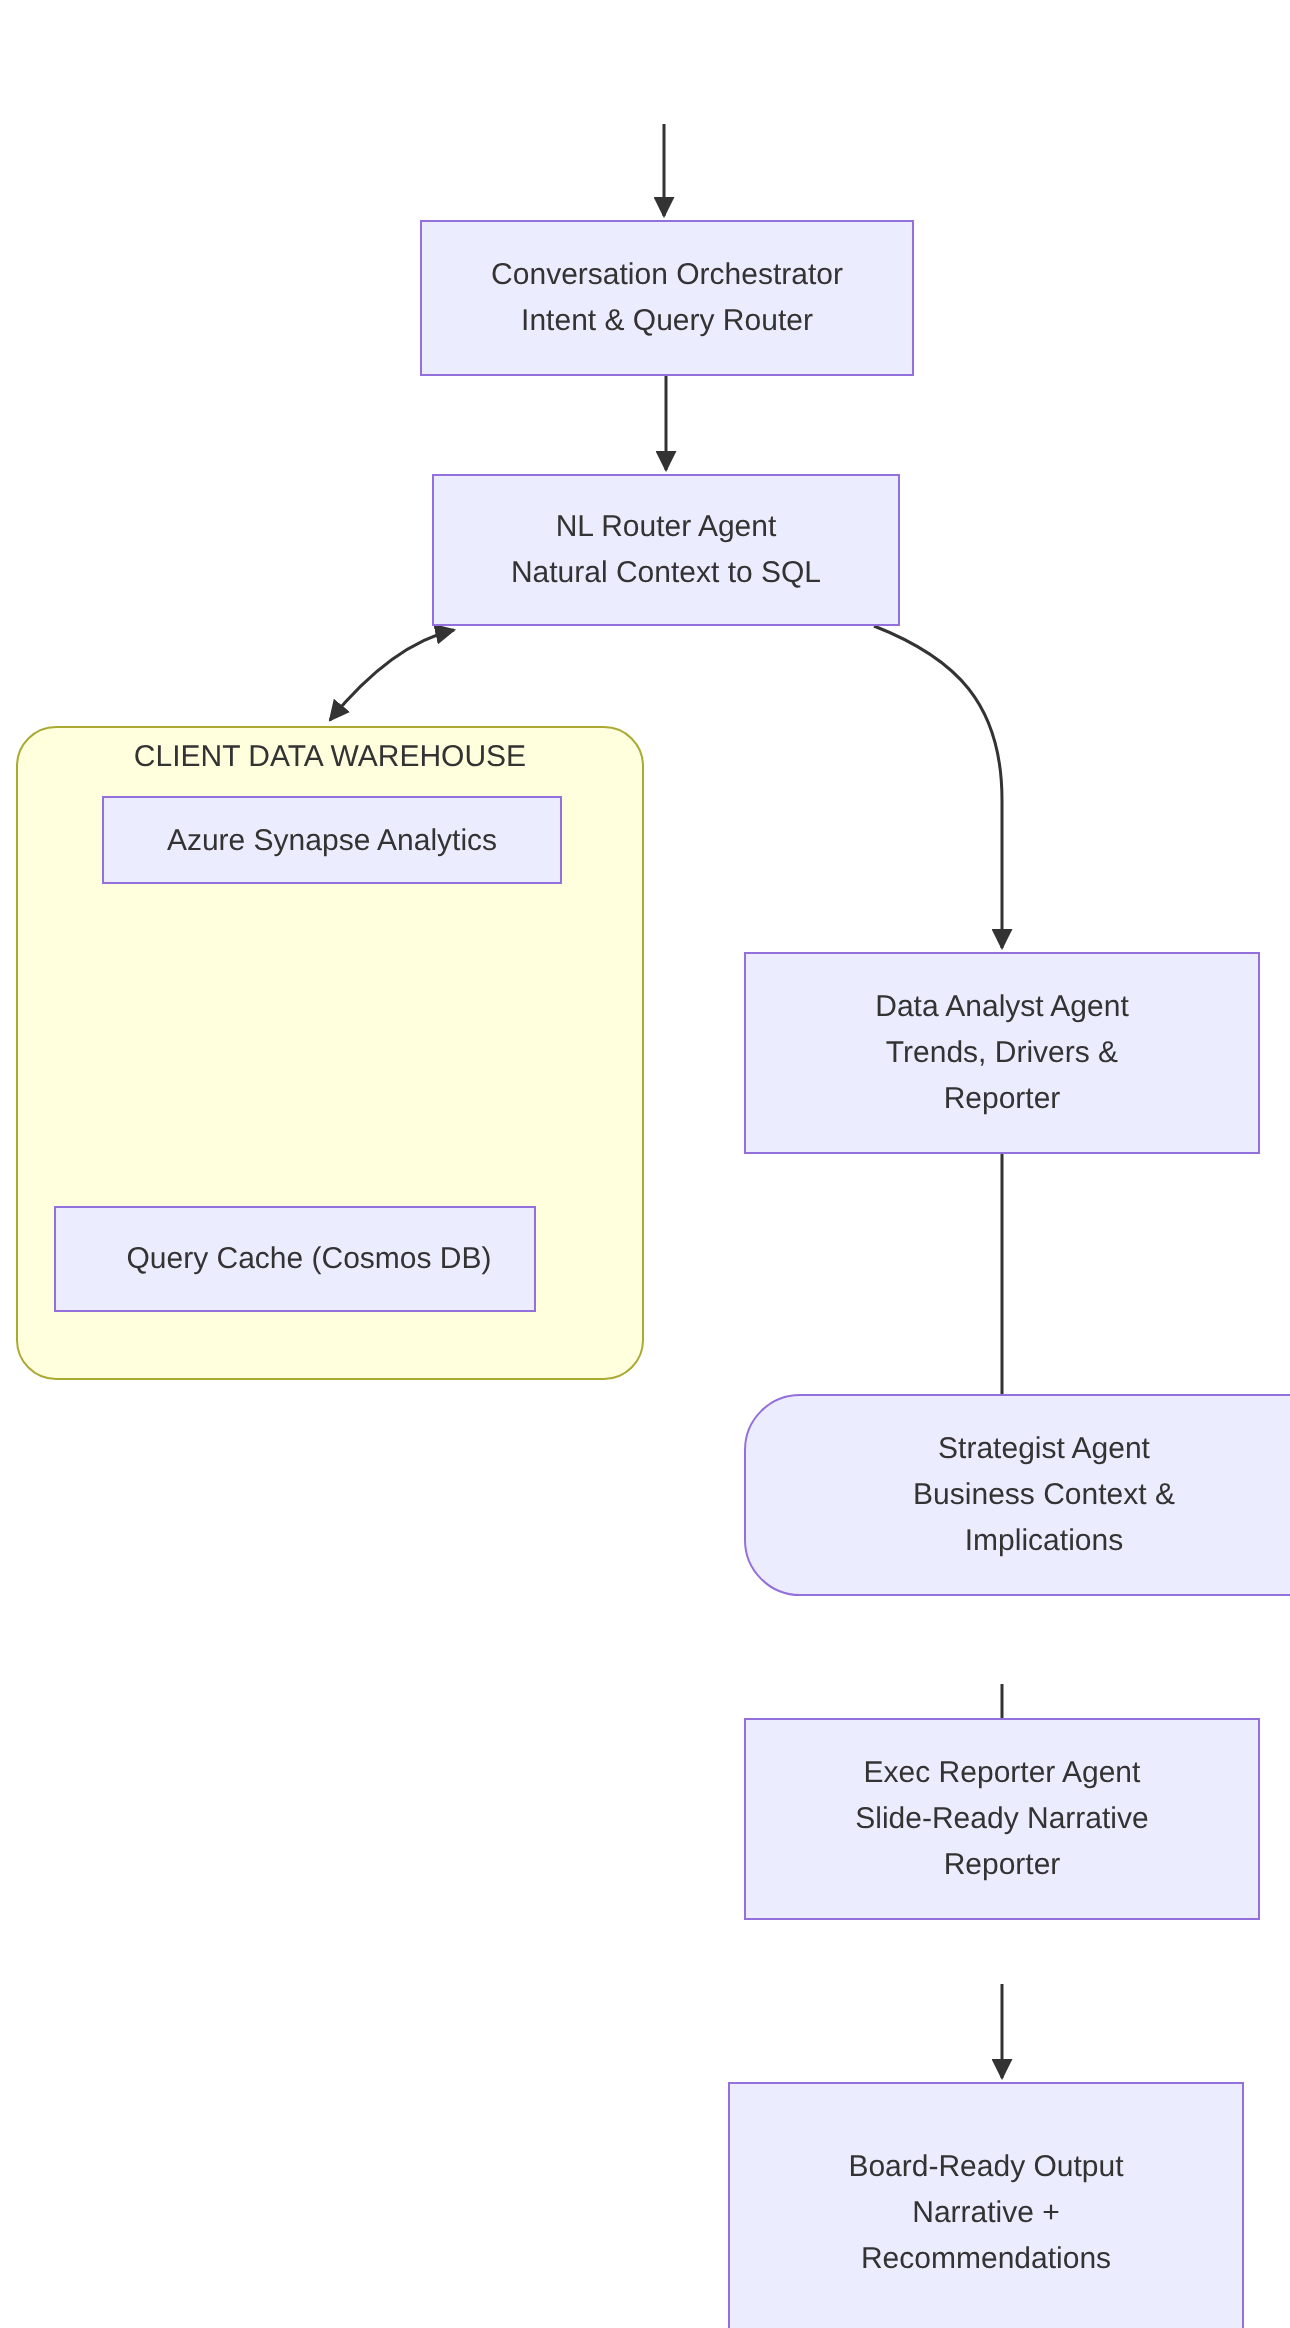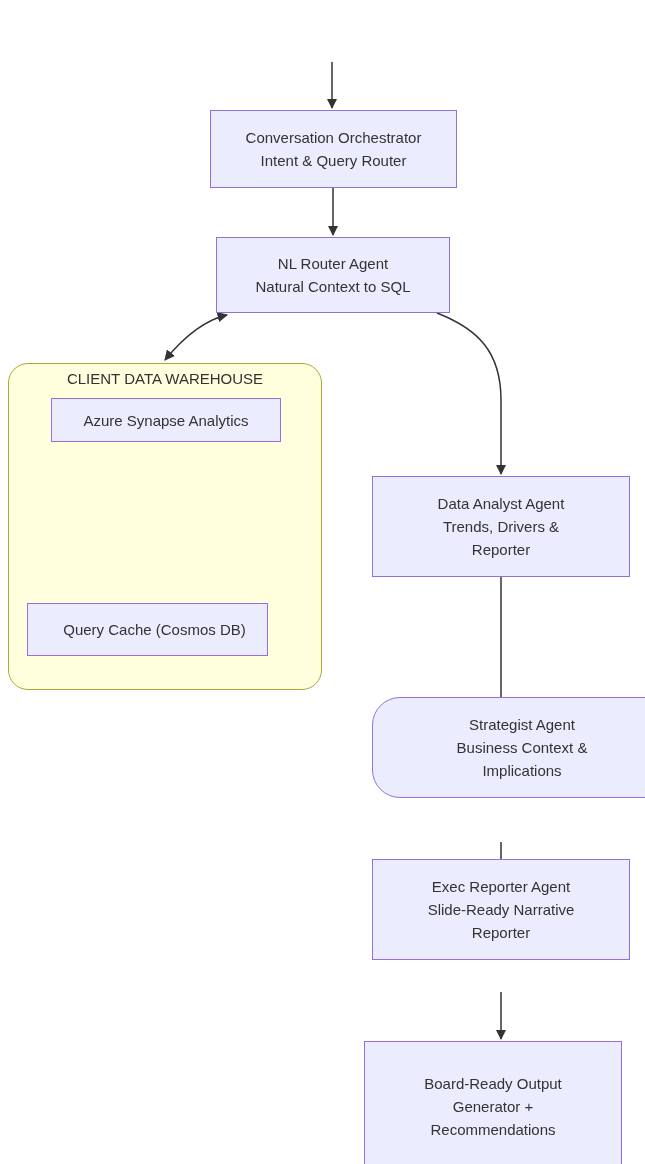--- a/index.html
+++ b/index.html
@@ -120,17 +120,17 @@
   </div>
 
   <div class="node" style="left:372px; top:859px; width:258px; height:101px;">
     <span>Exec Reporter Agent</span>
     <span>Slide-Ready Narrative</span>
     <span>Reporter</span>
   </div>
 
   <div class="node" style="left:364px; top:1041px; width:258px; height:131px;">
     <span>Board-Ready Output</span>
-    <span>Generator +</span>
+    <span>Narrative +</span>
     <span>Recommendations</span>
   </div>
 
 </div>
 
 </body></html>

